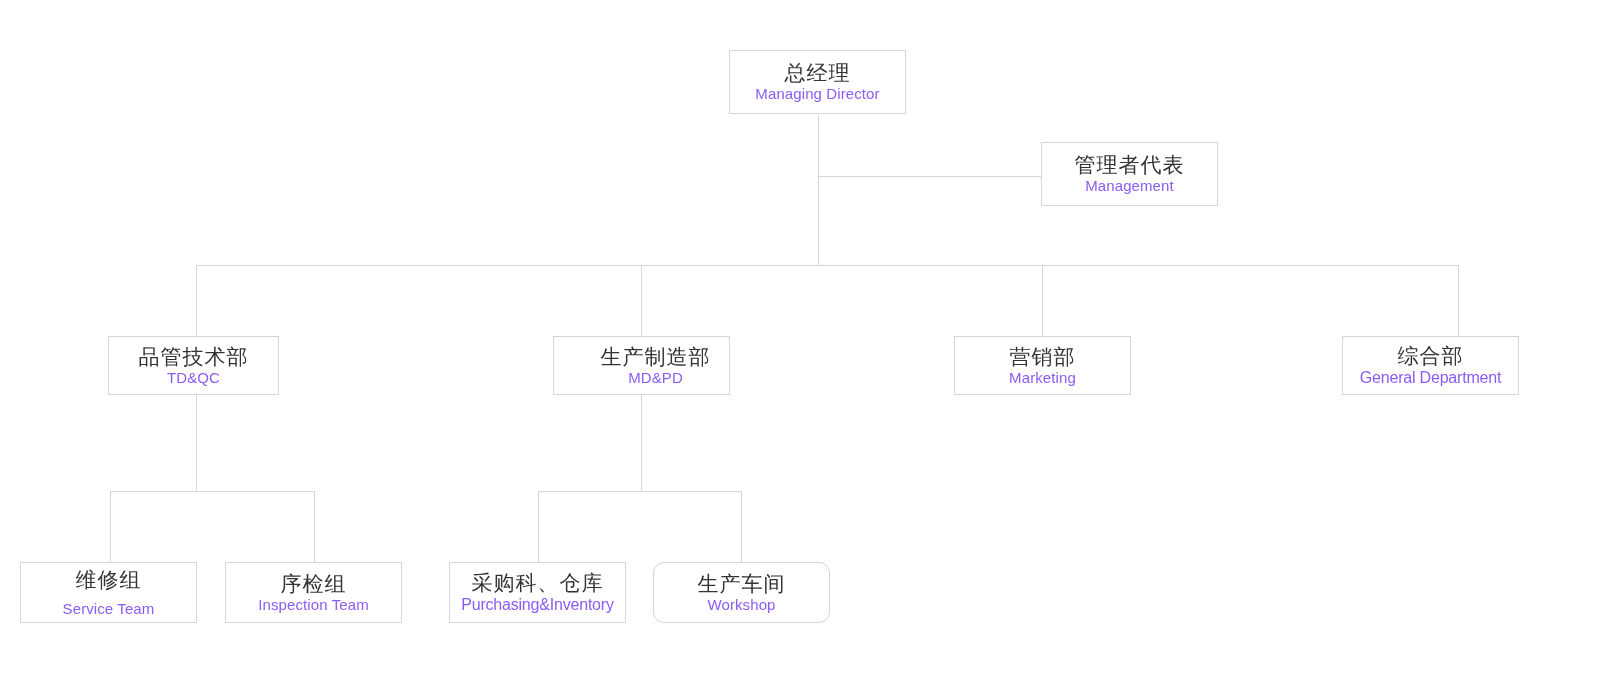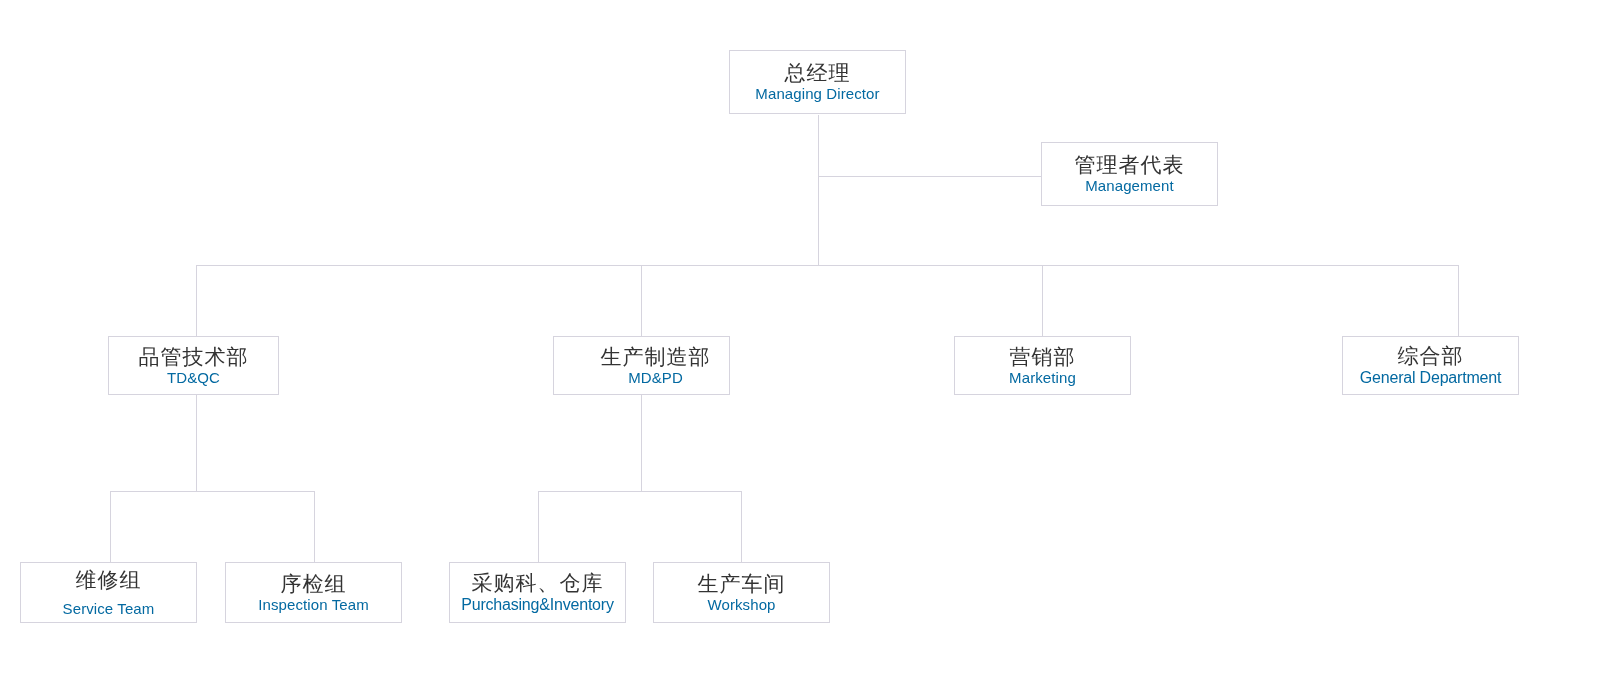--- a/index.html
+++ b/index.html
@@ -33,21 +33,21 @@
   }
   .node .cn {
     font-size: 21px;
     color: #333333;
     letter-spacing: 1px;
     white-space: nowrap;
     margin-bottom: 2px;
   }
   .node .en {
     font-size: 15px;
-    color: #0369a1;
+    color: #8b5cf6;
     letter-spacing: 0.1px;
     white-space: nowrap;
   }
   .node.tight .en {
     font-size: 16px;
     letter-spacing: -0.2px;
   }
   .connector {
     position: absolute;
     background: #d6d4de;
@@ -123,18 +123,18 @@
   <div class="node" style="left:225px; top:562px; width:177px; height:61px;">
     <span class="cn">序检组</span>
     <span class="en">Inspection Team</span>
   </div>
 
   <div class="node tight" style="left:449px; top:562px; width:177px; height:61px;">
     <span class="cn">采购科、仓库</span>
     <span class="en">Purchasing&amp;Inventory</span>
   </div>
 
-  <div class="node" style="left:653px; top:562px; width:177px; height:61px;">
+  <div class="node" style="left:653px; top:562px; width:177px; height:61px;border-radius:11px;">
     <span class="cn">生产车间</span>
     <span class="en">Workshop</span>
   </div>
 
 </div>
 
 </body></html>

